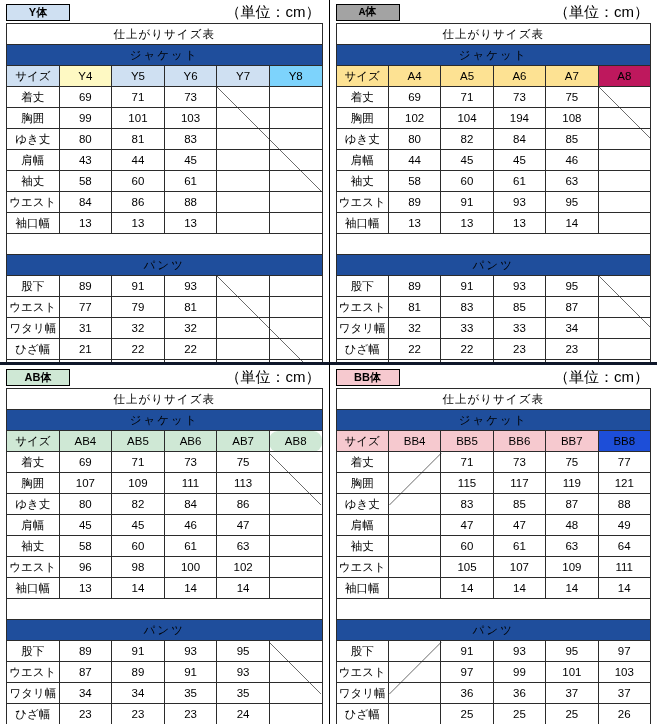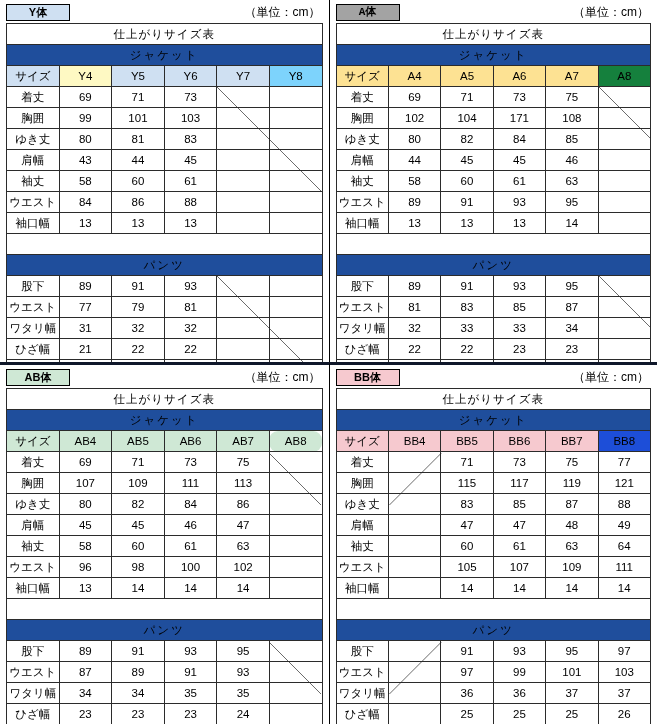--- a/index.html
+++ b/index.html
@@ -34,21 +34,21 @@
     font-size: 11px;
     font-weight: bold;
     color: #000;
     border: 1px solid #000;
     padding: 0px 12px 1px 12px;
     line-height: 14px;
     min-width: 64px;
     text-align: center;
   }
   .unit {
-    font-size: 12px;
+    font-size: 15px;
     color: #000;
     padding-right: 2px;
   }
 
   table.sz {
     width: 100%;
     border-collapse: collapse;
     table-layout: fixed;
   }
   table.sz td, table.sz th {
@@ -242,35 +242,35 @@
           </tr>
           <tr class="section-row">
             <td colspan="6">ジャケット</td>
           </tr>
           <tr>
             <td class="label-col hdr-label" colspan="1" style="background: rgb(253, 226, 147);">サイズ</td>
             <td class="hdr-cell" colspan="1" style="background: rgb(253, 226, 147);">A4</td>
             <td class="hdr-cell" colspan="1" style="background: rgb(253, 226, 147);">A5</td>
             <td class="hdr-cell" colspan="1" style="background: rgb(253, 226, 147);">A6</td>
             <td class="hdr-cell" colspan="1" style="background: rgb(253, 226, 147);">A7</td>
-            <td class="hdr-cell" colspan="1" style="background: #15803d;">A8</td>
+            <td class="hdr-cell" colspan="1" style="background: #be185d;">A8</td>
           </tr>
           <tr>
             <td class="label-col">着丈</td>
             <td>69</td>
             <td>71</td>
             <td>73</td>
             <td>75</td>
             <td class="blank"></td>
           </tr>
           <tr>
             <td class="label-col">胸囲</td>
             <td>102</td>
             <td>104</td>
-            <td>171</td>
+            <td>194</td>
             <td>108</td>
             <td class="blank"></td>
           </tr>
           <tr>
             <td class="label-col">ゆき丈</td>
             <td>80</td>
             <td>82</td>
             <td>84</td>
             <td>85</td>
             <td class="blank"></td>

